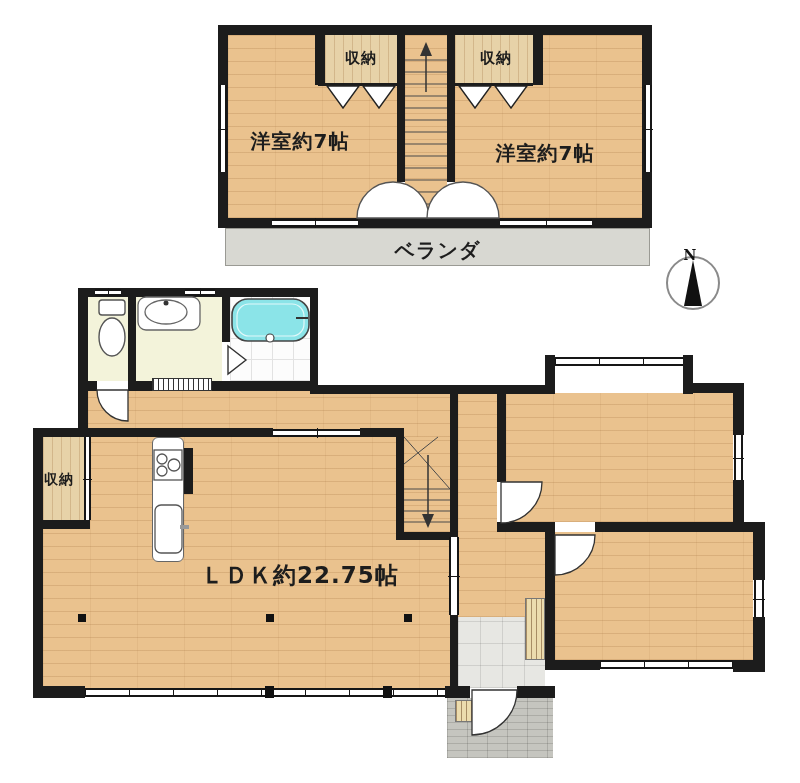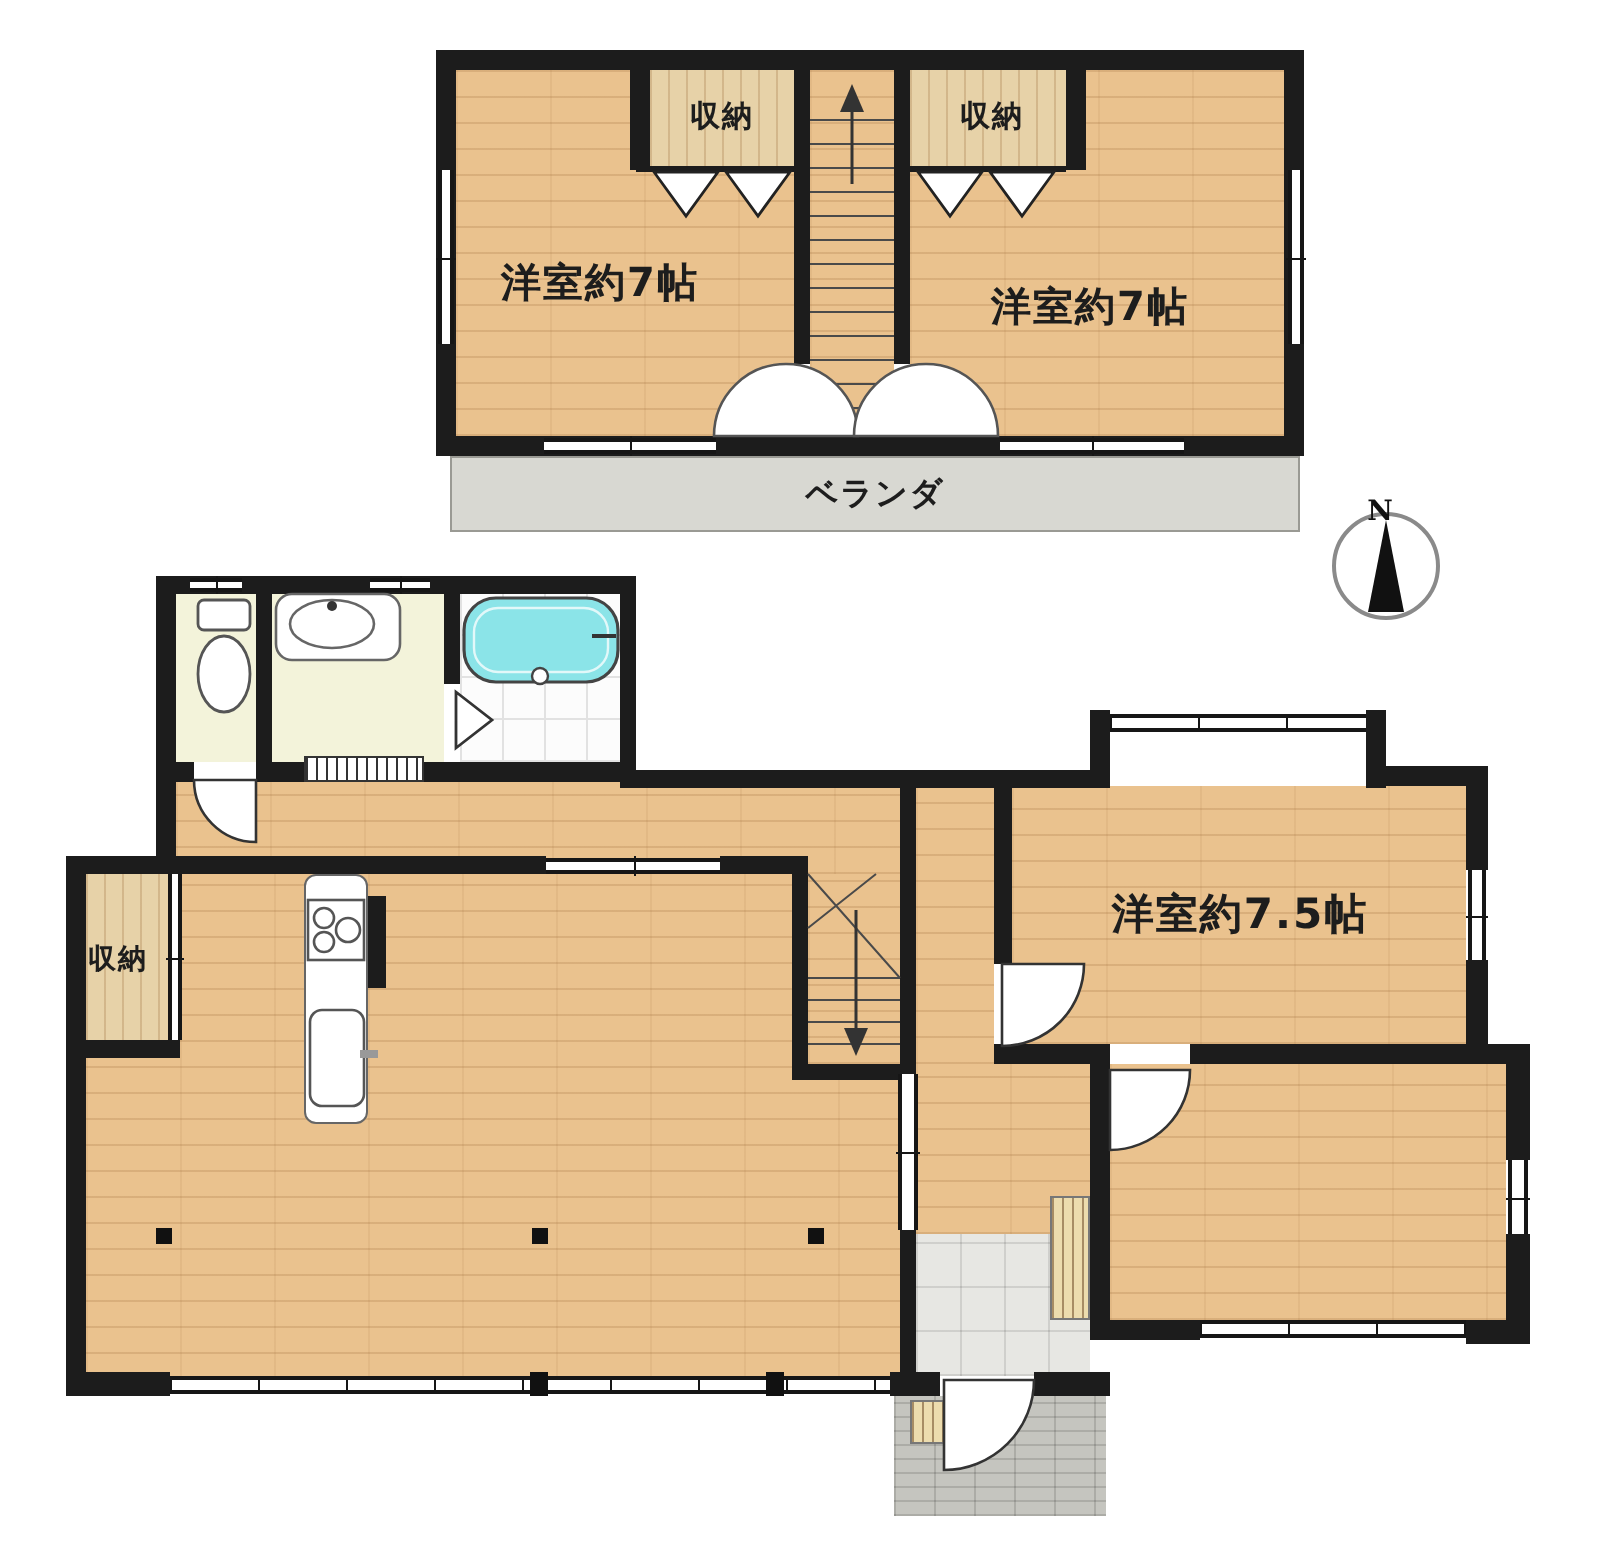--- a/index.html
+++ b/index.html
@@ -219,16 +219,16 @@
   </svg>
 
   <div class="pillar" style="left:78px;top:614px;width:8px;height:8px;"></div>
   <div class="pillar" style="left:266px;top:614px;width:8px;height:8px;"></div>
   <div class="pillar" style="left:404px;top:614px;width:8px;height:8px;"></div>
 
   <div class="lbl" style="left:210px;top:128px;width:180px;font-size:20px;">洋室約7帖</div>
   <div class="lbl" style="left:455px;top:140px;width:180px;font-size:20px;">洋室約7帖</div>
   <div class="lbl" style="left:324px;top:49px;width:74px;font-size:15px;">収納</div>
   <div class="lbl" style="left:458px;top:49px;width:76px;font-size:15px;">収納</div>
-  <div class="lbl" style="left:355px;top:237px;width:165px;font-size:16px;">ベランダ</div>
-  <div class="lbl" style="left:505px;top:443px;width:230px;font-size:21px;">洋室約7.5帖</div>
+  <div class="lbl" style="left:355px;top:237px;width:165px;font-size:20px;">ベランダ</div>
+  <div class="lbl" style="left:145px;top:560px;width:310px;font-size:23px;">ＬＤＫ約22.75帖</div>
   <div class="lbl" style="left:30px;top:471px;width:58px;font-size:14px;">収納</div>
 </div>
 
 </body></html>

